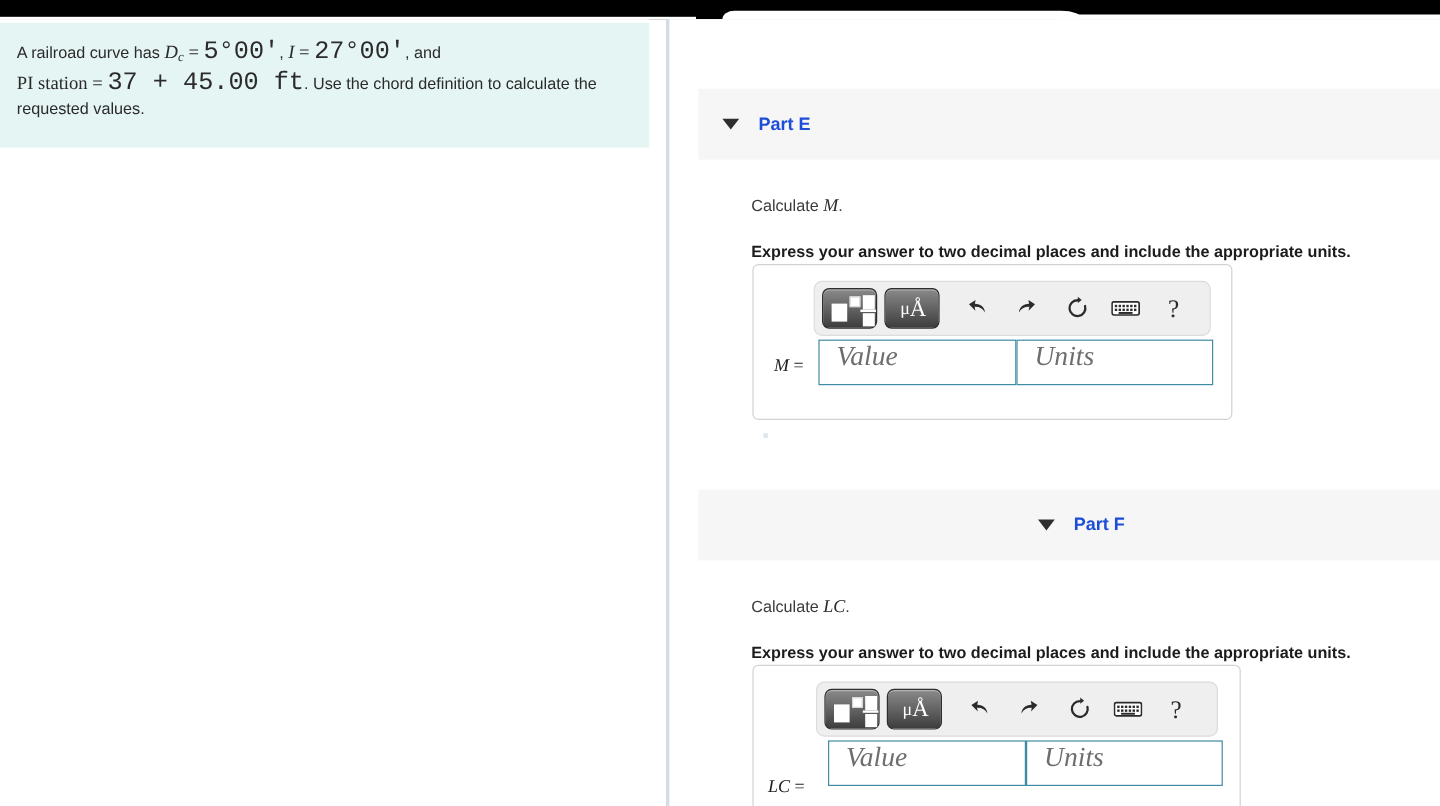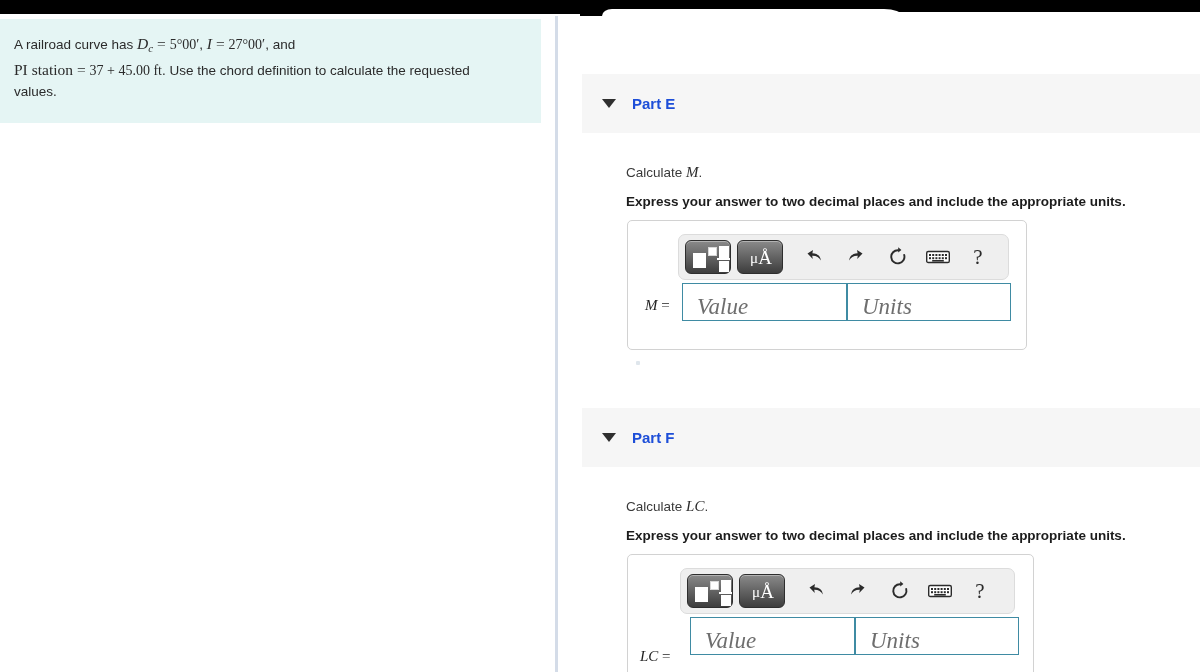--- a/index.html
+++ b/index.html
@@ -37,21 +37,21 @@
     position:absolute; left:0; top:3px; width:541px; height:104px;
     background:#e5f5f4;
   }
   .problem-text {
     position:absolute; left:14px; top:14px; width:500px;
     font-size:13.5px; color:#2b2b2b; line-height:21px;
   }
   .mathvar { font-family:"Liberation Serif", serif; font-style:italic; font-size:15.5px; }
   .mathvar .sub { font-size:11px; vertical-align:-3px; font-style:italic; }
   .mathup { font-family:"Liberation Serif", serif; font-style:normal; font-size:15.5px; }
-  .mathnum { font-family:Liberation Serif, serif; font-style:normal; font-size:14px; }
+  .mathnum { font-family:Liberation Mono, monospace; font-style:normal; font-size:21px; }
 
   
   .pane-divider {
     position:absolute; left:555px; top:16px; width:3px; height:656px;
     background:#d4dce8;
   }
 
   
   .right-pane {
     position:absolute; left:558px; top:16px; width:642px; height:656px;
@@ -70,21 +70,21 @@
   }
   .part-title {
     font-size:15px; font-weight:bold; color:#1d4ed8;
     font-family:"Liberation Sans", sans-serif;
   }
   .prompt {
     position:absolute; left:68px; font-size:13.5px; color:#3a3a3a;
   }
   .prompt .mv { font-family:"Liberation Serif", serif; font-style:italic; font-size:15px; color:#2b2b2b; }
   .instruction {
-    position:absolute; left:68px; font-size:13.5px; font-weight:bold; color:#1c1c1c;
+    position:absolute; left:68px; font-size:13.5px; font-weight:bold; color:#1c1c1c;margin-top:8px;
   }
 
   
   .answer-box {
     position:absolute;
     border:1px solid #d2d2d2; border-radius:5px;
     background:#ffffff;
   }
   .toolbar {
     position:absolute;
@@ -126,21 +126,21 @@
 
   .eq-label {
     position:absolute;
     font-family:"Liberation Serif", serif; font-size:15px; color:#1e1e1e;
     white-space:nowrap;
   }
   .eq-label i { font-style:italic; }
   .field {
     position:absolute; height:38px;
     border:1px solid #3f8ba3; background:#ffffff;
-    display:flex; align-items:flex-end; cursor:text;
+    display:flex; align-items:flex-start; cursor:text;
   }
   .field span {
     margin-left:14px;
     font-family:"Liberation Serif", serif; font-style:italic;
     font-size:23px; color:#6e6e6e;
   }
   .tiny-dot {
     position:absolute; width:4px; height:4px; background:#dfe6ec; border-radius:1px;
   }
 </style>
@@ -249,21 +249,21 @@
 
         <div class="field" style="left:219px; top:62px; width:164px;">
           <span>Units</span>
         </div>
       </div>
 
       <div class="tiny-dot" style="left:78px; top:287px;"></div>
     </div>
 
     <div class="part-block" style="top:392px;">
-      <div class="part-header" style="top:0;">
+      <div class="part-header" style="top:0;justify-content:center;">
         <div class="caret"></div>
         <div class="part-title">Part F</div>
       </div>
 
       <div class="prompt" style="top:90px;">
         <span>Calculate </span><span class="mv">LC</span><span>.</span>
       </div>
 
       <div class="instruction" style="top:120px;">Express your answer to two decimal places and include the appropriate units.</div>
 

